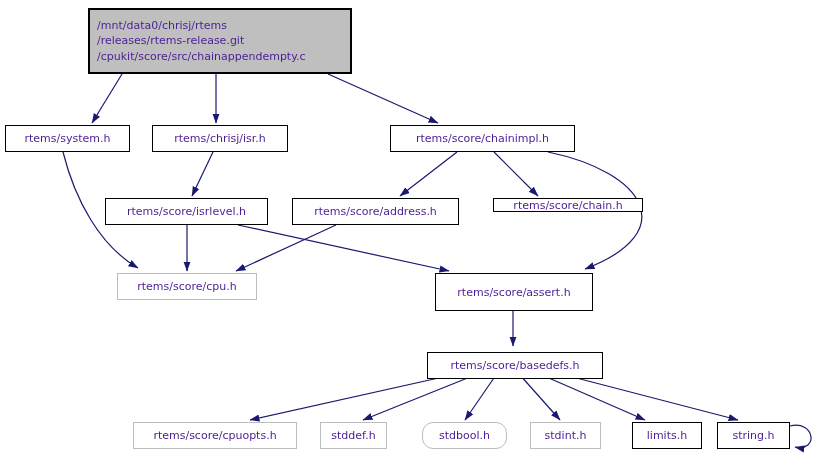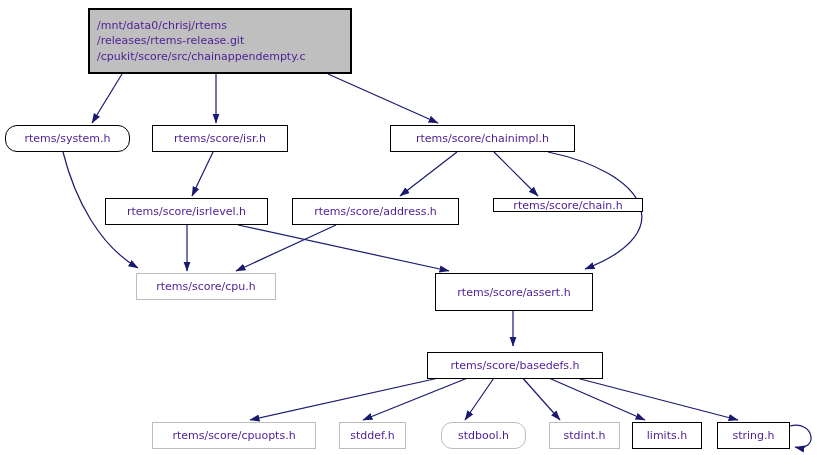--- a/index.html
+++ b/index.html
@@ -24,21 +24,21 @@
     border: 1px solid #000000;
     color: #4c1d95;
     font-size: 11px;
     display: flex;
     align-items: center;
     justify-content: center;
     white-space: nowrap;
     z-index: 2;
     cursor: default;
   }
-  .node.muted { border-color: #bdbdbd; margin-left: 19px; }
+  .node.muted { border-color: #bdbdbd; }
   .node.root {
     background: #bfbfbf;
     border: 2px solid #000000;
     flex-direction: column;
     align-items: flex-start;
     justify-content: center;
     padding: 3px 7px;
     line-height: 15.6px;
   }
   .node.root .line { display: block; }
@@ -72,22 +72,22 @@
       <path d="M 520,375 L 560,420" class="edge-path" stroke="#191970" marker-end="url(#arrowhead)"></path>
       <path d="M 542,375 L 645,420" class="edge-path" stroke="#191970" marker-end="url(#arrowhead)"></path>
       <path d="M 565,375 L 738,420" class="edge-path" stroke="#191970" marker-end="url(#arrowhead)"></path>
       <path d="M 790,426 C 815,420 819,452 795,447" class="edge-path" stroke="#191970" marker-end="url(#arrowhead)"></path>
     </svg>
     <div class="node root" style="left: 88px; top: 8px; width: 264px; height: 66px;">
       <span class="line">/mnt/data0/chrisj/rtems</span>
       <span class="line">/releases/rtems-release.git</span>
       <span class="line">/cpukit/score/src/chainappendempty.c</span>
     </div>
-    <div class="node plain" style="left: 5px; top: 125px; width: 125px; height: 27px; border-radius: 12px;">rtems/system.h</div>
-    <div class="node plain" style="left: 152px; top: 125px; width: 136px; height: 27px;">rtems/score/isr.h</div>
+    <div class="node plain" style="left: 5px; top: 125px; width: 125px; height: 27px;">rtems/system.h</div>
+    <div class="node plain" style="left: 152px; top: 125px; width: 136px; height: 27px;">rtems/chrisj/isr.h</div>
     <div class="node plain" style="left: 390px; top: 125px; width: 185px; height: 27px;">rtems/score/chainimpl.h</div>
     <div class="node plain" style="left: 105px; top: 198px; width: 163px; height: 27px;">rtems/score/isrlevel.h</div>
     <div class="node plain" style="left: 292px; top: 198px; width: 167px; height: 27px;">rtems/score/address.h</div>
     <div class="node plain" style="left: 483px; top: 198px; width: 150px; height: 14px; margin-left: 10px;">rtems/score/chain.h</div>
     <div class="node muted" style="left: 117px; top: 273px; width: 140px; height: 27px;">rtems/score/cpu.h</div>
     <div class="node plain" style="left: 435px; top: 273px; width: 158px; height: 38px;">rtems/score/assert.h</div>
     <div class="node plain" style="left: 427px; top: 352px; width: 176px; height: 27px;">rtems/score/basedefs.h</div>
     <div class="node muted" style="left: 133px; top: 422px; width: 164px; height: 27px;">rtems/score/cpuopts.h</div>
     <div class="node muted" style="left: 320px; top: 422px; width: 67px; height: 27px;">stddef.h</div>
     <div class="node muted" style="left: 422px; top: 422px; width: 85px; height: 27px; border-radius: 11px;">stdbool.h</div>

